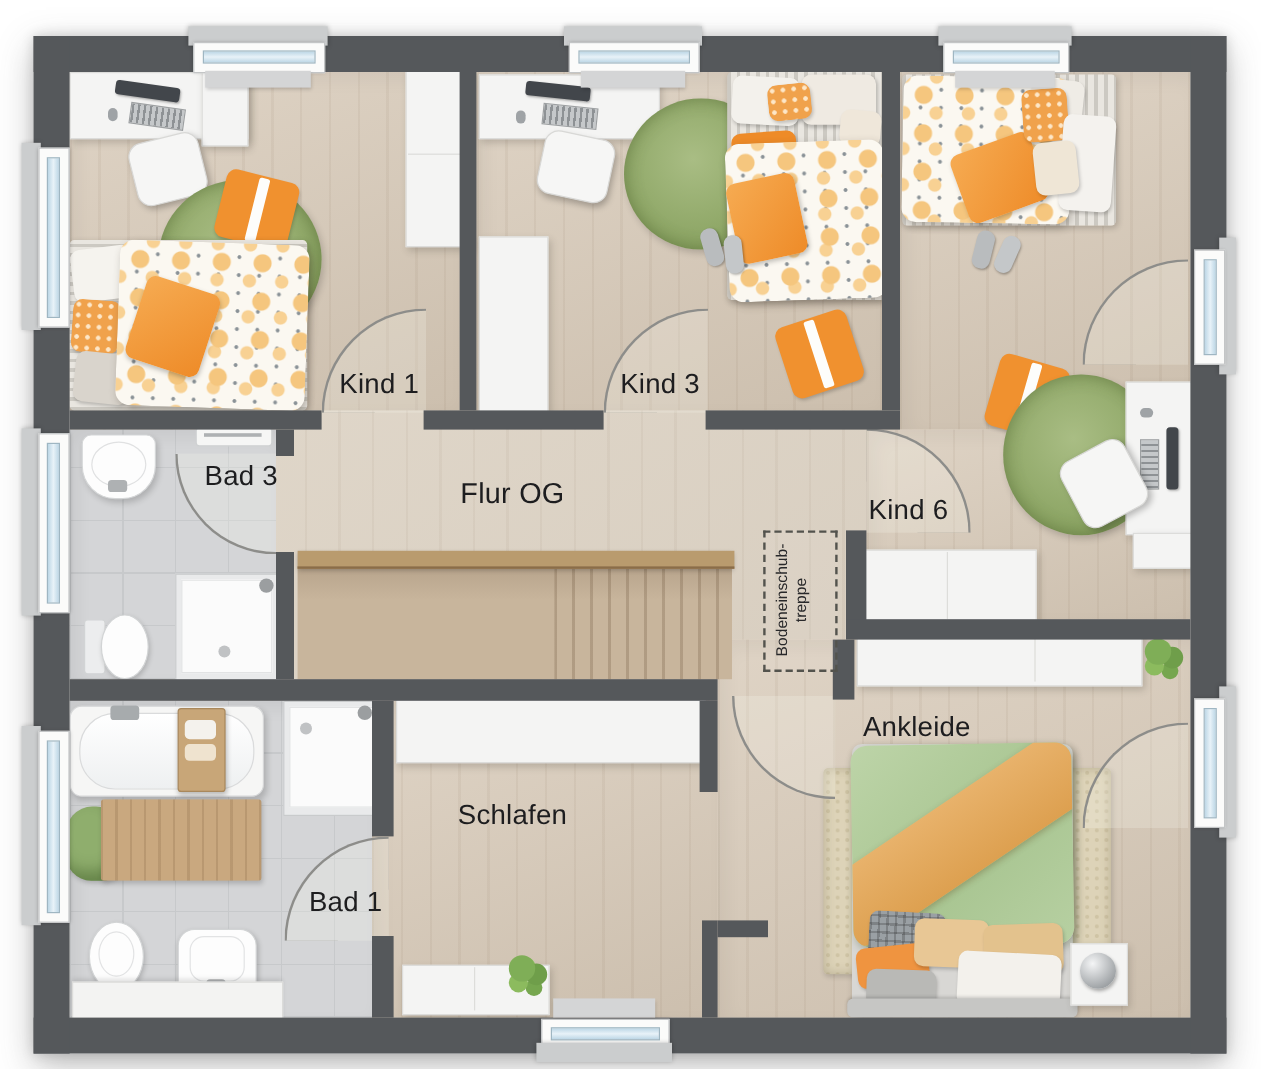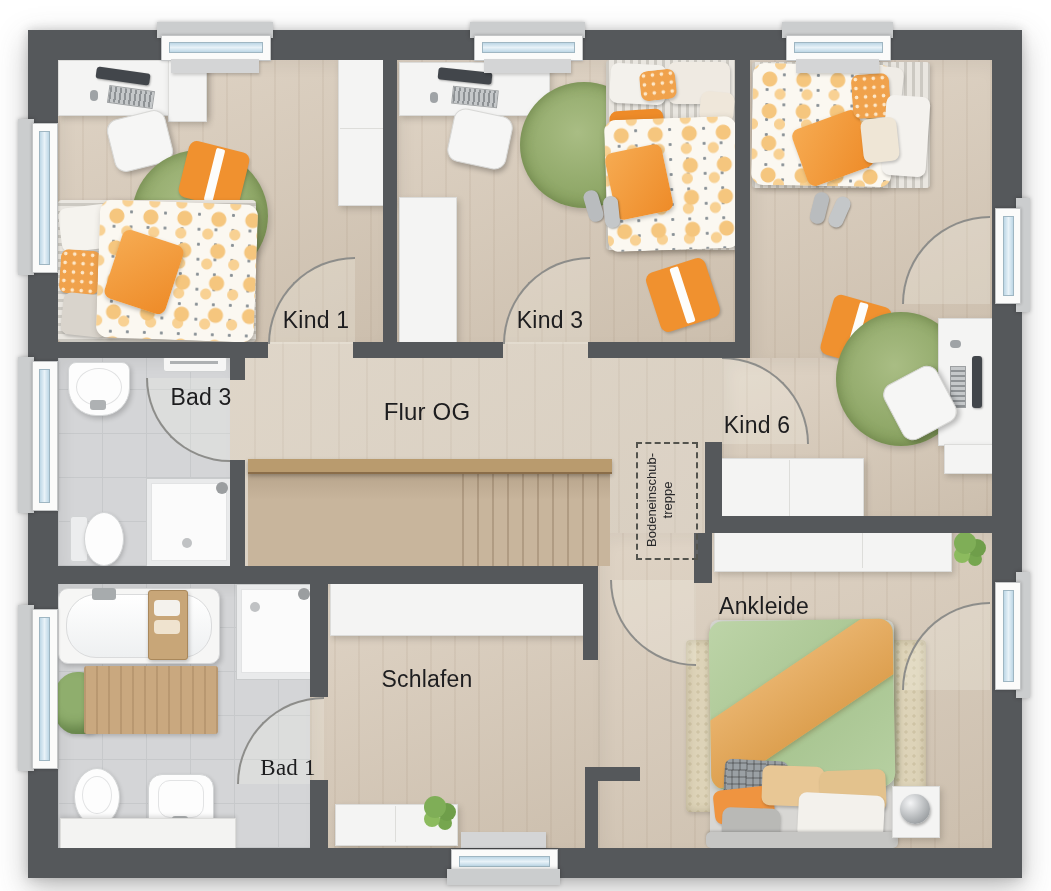--- a/index.html
+++ b/index.html
@@ -273,15 +273,15 @@
     <div>treppe</div>
   </div>
 
   <div class="label" style="left:316px;top:320px;">Kind 1</div>
   <div class="label" style="left:550px;top:320px;">Kind 3</div>
   <div class="label" style="left:757px;top:425px;">Kind 6</div>
   <div class="label" style="left:201px;top:397px;">Bad 3</div>
   <div class="label" style="left:427px;top:412px;font-size:24px;">Flur OG</div>
   <div class="label" style="left:764px;top:606px;">Ankleide</div>
   <div class="label" style="left:427px;top:679px;">Schlafen</div>
-  <div class="label" style="left:288px;top:768px;font-family:Liberation Serif, serif;">Bad 1</div>
+  <div class="label" style="left:288px;top:752px;">Bad 1</div>
 
 </div>
 
 </body></html>

